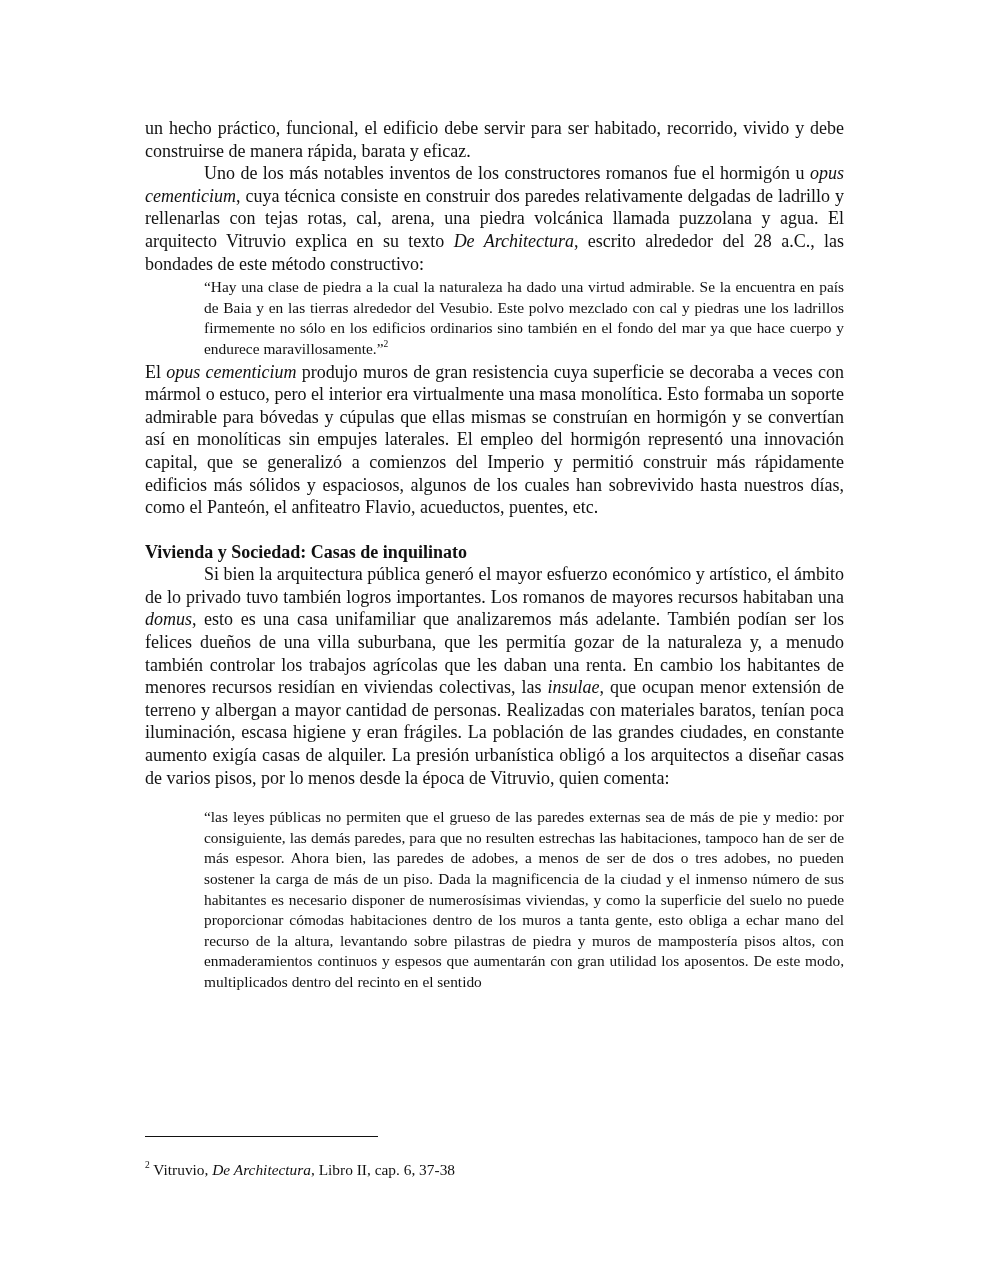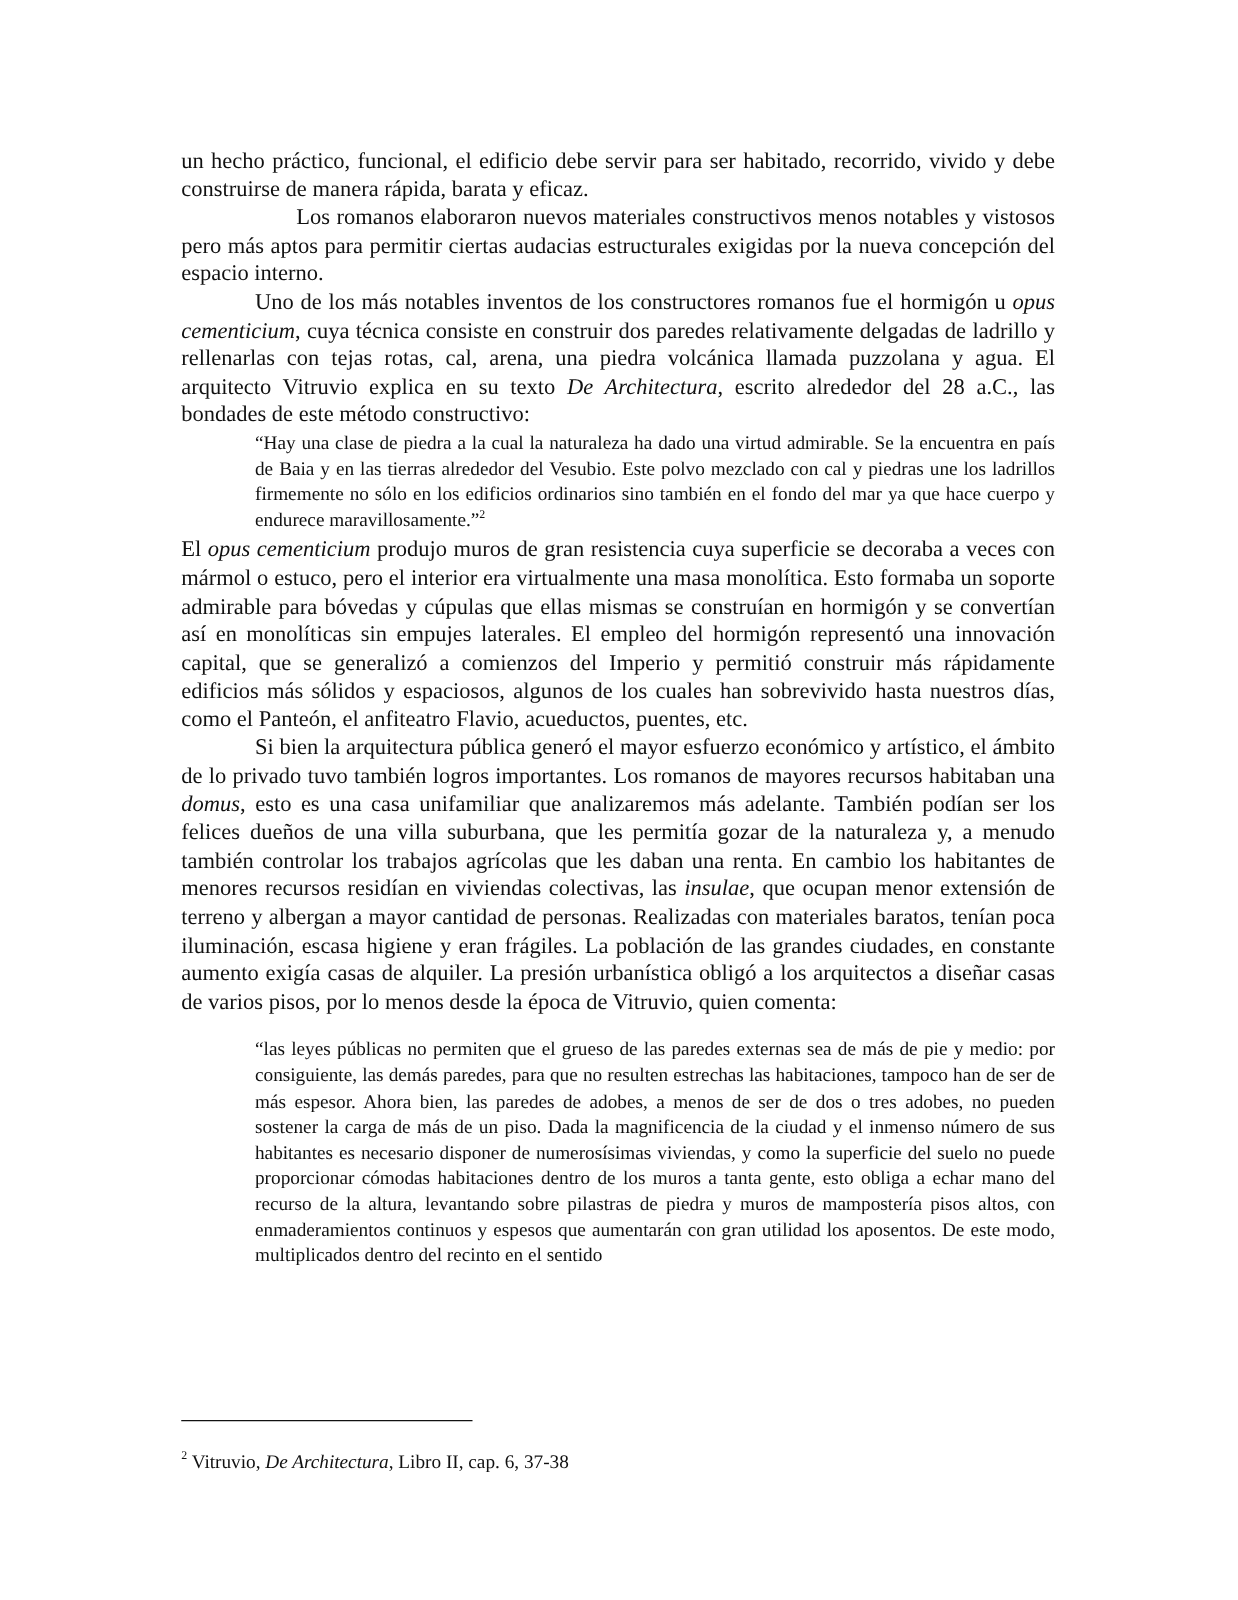--- a/index.html
+++ b/index.html
@@ -23,28 +23,28 @@
   .footnote { position: absolute; left: 145px; top: 1144px; font-size: 15.4px;
               line-height: 20px; margin-top: 16px; }
 </style>
 </head>
 <body>
 
 <div class="page">
 
   <p class="body-p">un hecho práctico, funcional, el edificio debe servir para ser habitado, recorrido, vivido y debe construirse de manera rápida, barata y eficaz.</p>
 
-  <p class="body-p indent-sm">Los romanos elaboraron nuevos materiales constructivos menos notables y vistosos pero más aptos para permitir ciertas audacias estructurales exigidas por la nueva concepción del espacio interno.</p>
 
   <p class="body-p indent"><span>Uno de los más notables inventos de los constructores romanos fue el hormigón u </span><i>opus cementicium</i><span>, cuya técnica consiste en construir dos paredes relativamente delgadas de ladrillo y rellenarlas con tejas rotas, cal, arena, una piedra volcánica llamada puzzolana y agua. El arquitecto Vitruvio explica en su texto </span><i>De Architectura</i><span>, escrito alrededor del 28 a.C., las bondades de este método constructivo:</span></p>
 
   <p class="quote quote-1"><span>“Hay una clase de piedra a la cual la naturaleza ha dado una virtud admirable. Se la encuentra en país de Baia y en las tierras alrededor del Vesubio. Este polvo mezclado con cal y piedras une los ladrillos firmemente no sólo en los edificios ordinarios sino también en el fondo del mar ya que hace cuerpo y endurece maravillosamente.”</span><sup>2</sup></p>
 
   <p class="body-p"><span>El </span><i>opus cementicium</i><span> produjo muros de gran resistencia cuya superficie se decoraba a veces con  mármol o estuco, pero el interior era virtualmente una masa monolítica. Esto formaba un soporte admirable para bóvedas y cúpulas que ellas mismas se construían en hormigón y  se convertían así en monolíticas sin empujes laterales. El empleo del hormigón representó una innovación capital, que se generalizó a comienzos del Imperio y permitió construir más rápidamente edificios más sólidos y espaciosos, algunos de los cuales han sobrevivido hasta nuestros días, como el Panteón, el anfiteatro Flavio, acueductos, puentes, etc.</span></p>
 
+  <p class="heading">Vivienda y Sociedad: Casas de inquilinato</p>
 
   <p class="body-p indent"><span>Si bien la arquitectura pública generó el mayor esfuerzo económico y artístico, el ámbito de lo privado tuvo también logros importantes. Los romanos de mayores recursos habitaban una </span><i>domus</i><span>, esto es una casa unifamiliar que analizaremos más adelante. También podían ser los felices dueños de una villa suburbana, que les permitía gozar de la naturaleza y, a menudo también controlar los trabajos agrícolas que les daban una renta. En cambio los habitantes de menores recursos residían en viviendas colectivas, las </span><i>insulae</i><span>, que ocupan menor extensión de terreno y albergan a mayor cantidad de personas. Realizadas con materiales baratos, tenían poca iluminación, escasa higiene y eran frágiles. La población de las grandes ciudades, en constante aumento exigía casas de alquiler. La presión urbanística obligó a los arquitectos a diseñar casas de varios pisos, por lo menos desde la época de Vitruvio, quien comenta:</span></p>
 
   <p class="quote quote-2"> “las leyes públicas no permiten que el grueso de las paredes externas sea de más de pie y medio: por consiguiente, las demás paredes, para que no resulten estrechas las habitaciones, tampoco han de ser de más espesor. Ahora bien, las paredes de adobes, a menos de ser de dos o tres adobes, no pueden sostener la carga de más de un piso. Dada la magnificencia de la ciudad y el inmenso número de sus habitantes es necesario disponer de numerosísimas viviendas, y como la superficie del suelo no puede proporcionar cómodas habitaciones dentro de los muros a tanta gente, esto obliga a echar mano del recurso de la altura, levantando sobre pilastras de piedra y muros de mampostería pisos altos, con enmaderamientos continuos y espesos que aumentarán con gran utilidad los aposentos. De este modo, multiplicados dentro del recinto en el sentido</p>
 
 </div>
 
 <div class="footnote-rule"></div>
 <p class="footnote"><sup>2</sup><span> Vitruvio, </span><i>De Architectura</i><span>, Libro II, cap. 6, 37-38</span></p>
 

